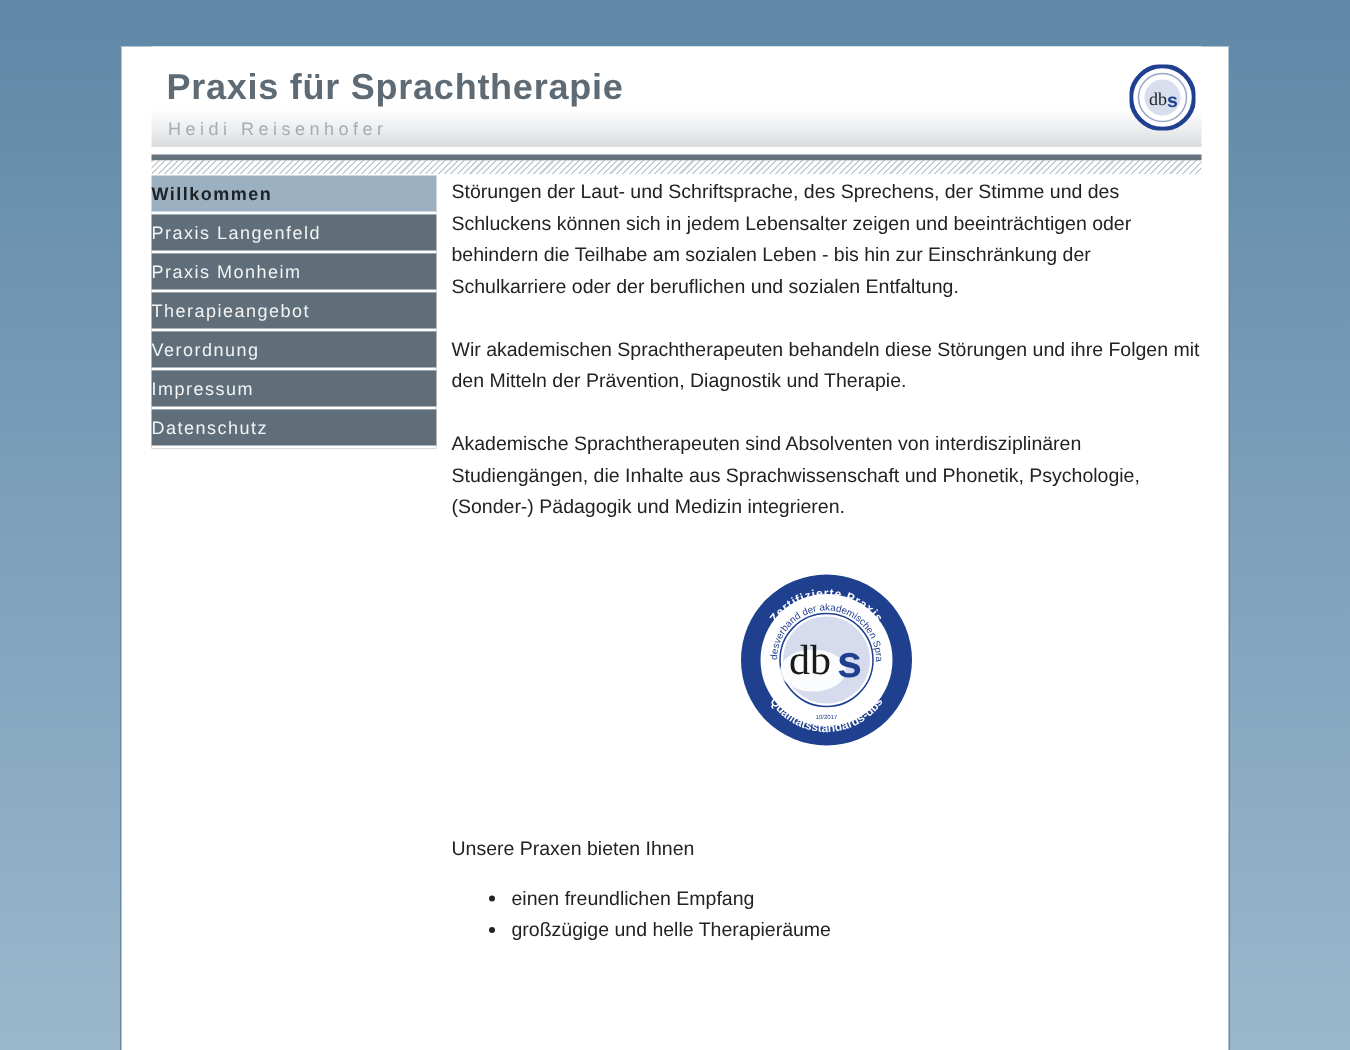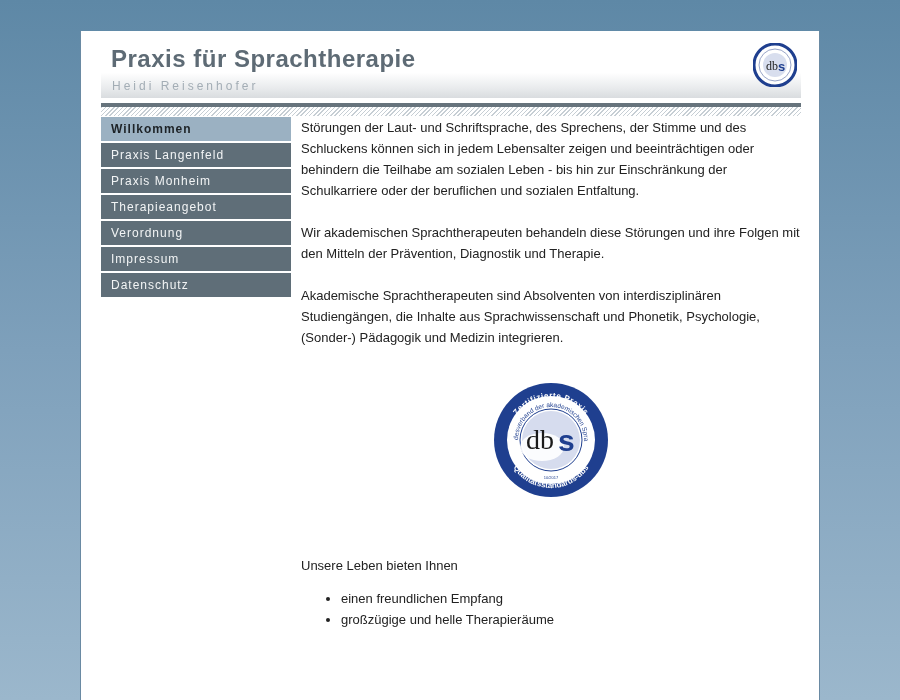--- a/index.html
+++ b/index.html
@@ -44,21 +44,20 @@
       width: 700px; height: 9px;
       background: repeating-linear-gradient(135deg, #c6ced4 0 1px, #ffffff 1px 3px);
     }
     .sidebar {
       position: absolute; left: 20px; top: 86px;
       width: 190px;
     }
     .nav-item {
       display: block; height: 26px;
       line-height: 24px;
-      padding-left: 10px;
       background: #5f6e78;
       color: #f2f4f5;
       font-size: 12px; letter-spacing: 1px;
       border-bottom: 2px solid #ffffff;
       cursor: pointer;
     }
     .nav-item.active {
       background: #9bb1c2;
       color: #1d2226;
       font-weight: bold;
@@ -132,19 +131,19 @@
         </text>
         <text font-family="Liberation Sans, sans-serif" font-size="8" font-weight="bold" fill="#ffffff">
           <textPath href="#botArc" startOffset="50%" text-anchor="middle">Qualitätsstandards-dbs</textPath>
         </text>
         <text x="34" y="68" font-family="Liberation Serif, serif" font-size="28" fill="#1a1a1a">db</text>
         <text x="66" y="70" font-family="Liberation Sans, sans-serif" font-size="30" font-weight="bold" fill="#1f3f8f">s</text>
         <text x="59" y="98" text-anchor="middle" font-family="Liberation Sans, sans-serif" font-size="4" fill="#1f3f8f">10/2017</text>
       </svg>
     </div>
 
-    <p style="margin-bottom:0">Unsere Leben bieten Ihnen</p>
+    <p style="margin-bottom:0">Unsere Praxen bieten Ihnen</p>
     <ul class="offers">
       <li>einen freundlichen Empfang</li>
       <li>großzügige und helle Therapieräume</li>
     </ul>
   </main>
 </div>
 
 </body></html>

